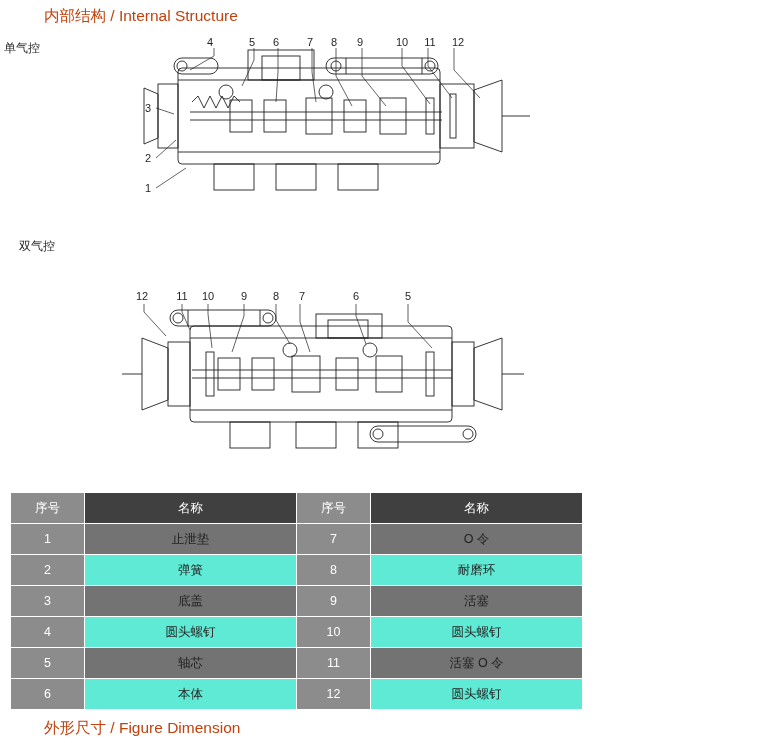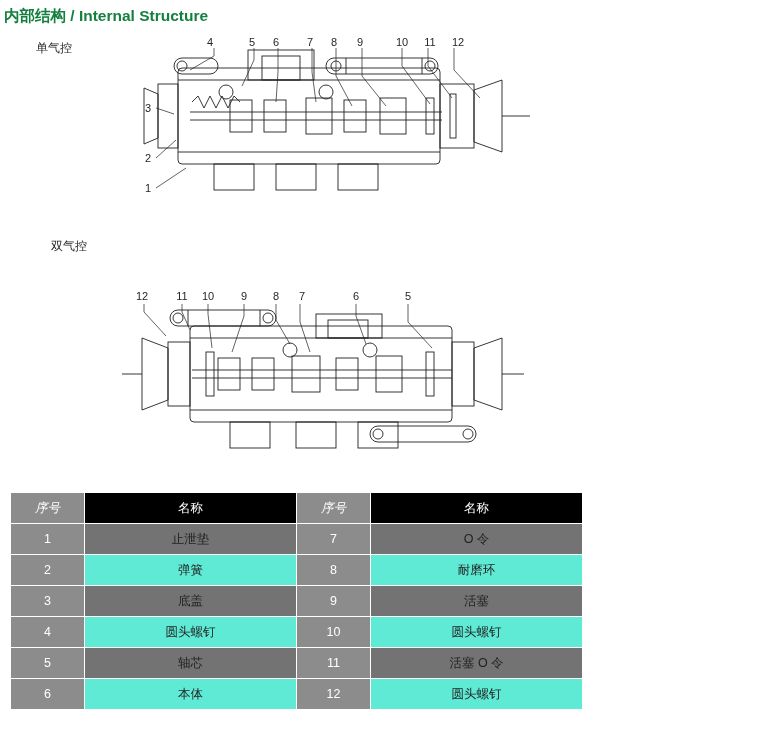--- a/index.html
+++ b/index.html
@@ -16,32 +16,32 @@
     overflow: hidden;
   }
   .page {
     position: relative;
     width: 760px;
     height: 743px;
   }
   .heading {
     position: absolute;
     font-size: 15.5px;
-    font-weight: bold;
-    color: #15803d;
+    font-weight: normal;
+    color: #c2410c;
     letter-spacing: 0px;
+    margin-left: 40px;
   }
   #title-internal { left: 4px; top: 6px; }
   #title-figure  { left: 4px; top: 718px; }
 
   .sublabel {
     position: absolute;
     font-size: 12px;
     color: #231f20;
-    margin-left: 32px;
   }
   #label-single { left: 4px; top: 40px; }
   #label-double { left: 19px; top: 238px; }
 
   .diagram {
     position: absolute;
   }
   #diagram-single { left: 130px; top: 36px; width: 470px; height: 175px; }
   #diagram-double { left: 120px; top: 286px; width: 470px; height: 175px; }
 
@@ -63,24 +63,23 @@
     padding: 0;
   }
   .parts-table col.num { width: 74px; }
   .parts-table col.name { width: 212px; }
 
   th.th-num {
     background: #8c8c8c;
     color: #ffffff;
     font-weight: normal;
     font-size: 12.5px;
-    font-style: italic;
   }
   th.th-name {
-    background: #000000;
+    background: #404040;
     color: #ffffff;
     font-weight: normal;
     font-size: 12.5px;
   }
   td.cell-num {
     background: #8c8c8c;
     color: #ffffff;
   }
   td.cell-name {
     background: #737373;
@@ -323,14 +322,15 @@
       </tr>
       <tr>
         <td class="cell-num">6</td>
         <td class="cell-name alt">本体</td>
         <td class="cell-num">12</td>
         <td class="cell-name alt">圆头螺钉</td>
       </tr>
     </tbody>
   </table>
 
+  <div class="heading" id="title-figure">外形尺寸 / Figure Dimension</div>
 
 </div>
 
 </body></html>

